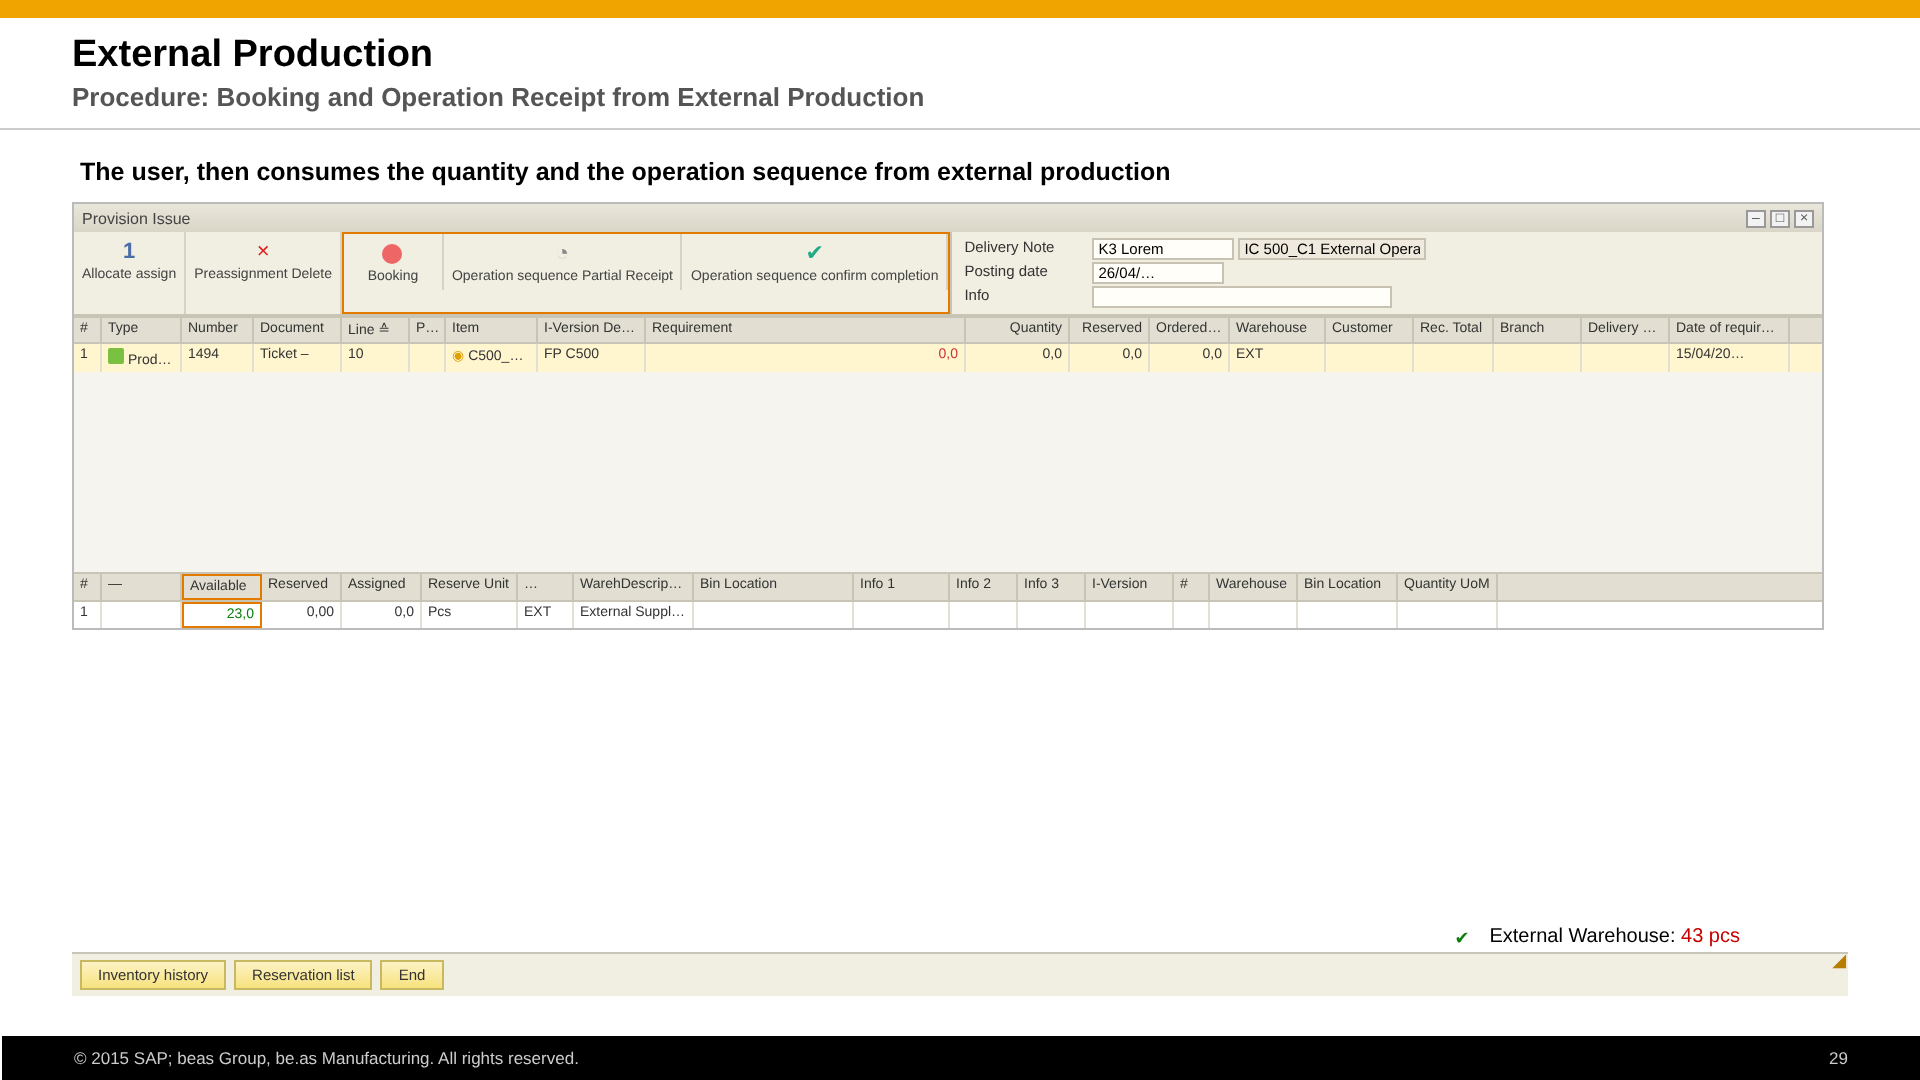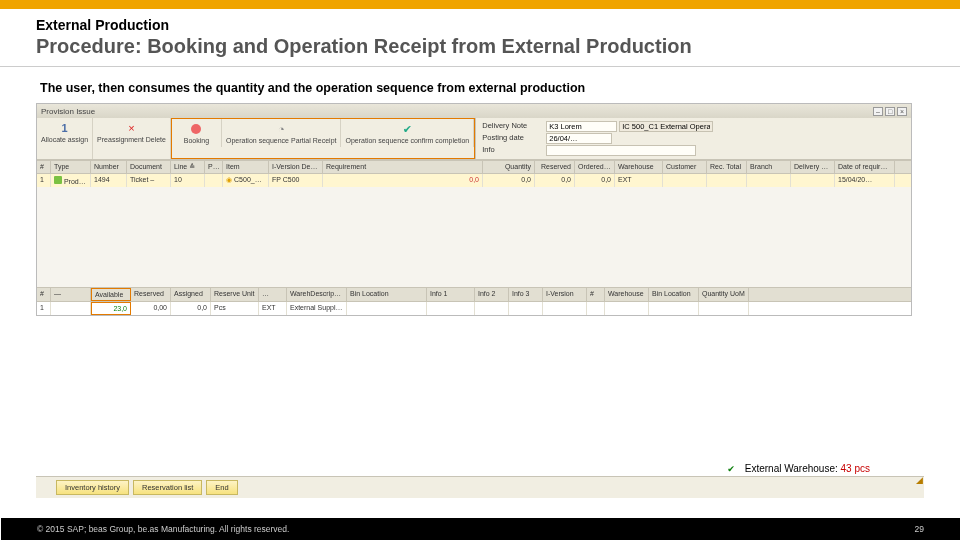--- a/index.html
+++ b/index.html
@@ -8,22 +8,22 @@
     width: 960px;
     height: 540px;
     font-family: Arial, Helvetica, sans-serif;
     font-size: 10px;
     background: #fff;
     overflow: hidden;
     position: relative;
   }
   .orange-bar { height: 9px; background: #f0a400; margin: 0 0 0 0; }
   .slide-header { padding: 8px 36px 2px 36px; border-bottom: 1px solid #ccc; }
-  .slide-header h1 { font-size: 14px; margin: 0 0 2px 0; font-weight: bold; }
-  .slide-header h2 { font-size: 20px; margin: 0 0 6px 0; font-weight: bold; color:#555; }
+  .slide-header h1 { font-size: 19px; margin: 0 0 2px 0; font-weight: bold; }
+  .slide-header h2 { font-size: 13px; margin: 0 0 6px 0; font-weight: bold; color:#555; }
   .slide-sub { padding: 14px 36px 6px 40px; font-size: 12.5px; font-weight: bold; }
   .app { margin: 2px 48px 0 36px; border: 1px solid #bbb; background:#f6f4ee; }
   .app-titlebar { background: linear-gradient(#e9e6da,#d9d6c8); height: 14px; display:flex; align-items:center; padding:0 4px; font-size:8px; color:#444; }
   .app-titlebar .title { flex:1; }
   .winbtn { width:10px; height:9px; border:1px solid #999; margin-left:2px; background:#f2f2f2; font-size:7px; line-height:7px; text-align:center; color:#555;}
   .toolbar { display:flex; border-bottom:1px solid #c8c4b6; background:#f1eee2; }
   .tb-btn { display:flex; flex-direction:column; align-items:center; justify-content:flex-start; padding:3px 4px 2px 4px; border-right:1px solid #d6d2c4; min-width:50px; text-align:center; font-size:7px; color:#444; line-height:8px; gap:1px;}
   .tb-btn .ic { width:14px; height:14px; display:flex; align-items:center; justify-content:center; font-size:11px;}
   .tb-hl { border:1px solid #e37a00; padding:0; }
   .tb-hl .tb-btn { border-right:1px solid #d6d2c4; }
@@ -33,21 +33,21 @@
   .gridhead, .gridrow, .gridhead2, .gridrow2 { display:grid; font-size:7px; color:#333; }
   .gridhead { grid-template-columns: 14px 40px 36px 44px 34px 18px 46px 54px 160px 52px 40px 40px 48px 44px 40px 44px 44px 60px; background:#e2dfd2; border-top:1px solid #c8c4b6; border-bottom:1px solid #c8c4b6;}
   .gridrow { grid-template-columns: 14px 40px 36px 44px 34px 18px 46px 54px 160px 52px 40px 40px 48px 44px 40px 44px 44px 60px; background:#fff6d0;}
   .gridhead2 { grid-template-columns: 14px 40px 40px 40px 40px 48px 28px 60px 80px 48px 34px 34px 44px 18px 44px 50px 50px; background:#e2dfd2; border-top:1px solid #c8c4b6; border-bottom:1px solid #c8c4b6; margin-top:100px;}
   .gridrow2 { grid-template-columns: 14px 40px 40px 40px 40px 48px 28px 60px 80px 48px 34px 34px 44px 18px 44px 50px 50px; background:#fff;}
   .cell { padding:2px 3px; border-right:1px solid #e3e0d3; overflow:hidden; white-space:nowrap; text-overflow:ellipsis; }
   .hd  { font-weight:normal; color:#333; padding:2px 3px; border-right:1px solid #c8c4b6; overflow:hidden; white-space:nowrap; text-overflow:ellipsis;}
   .num { text-align:right; }
   .hl-box { border:1.5px solid #e37a00; padding:0 !important;}
   .row-ic { width:8px; height:8px; background:#7ac142; display:inline-block; border-radius:1px;}
-  .bottombar { position:absolute; left:36px; right:36px; bottom:42px; background:#f1eee2; border-top:1px solid #c8c4b6; display:flex; padding:3px 20px; gap:4px;}
+  .bottombar { position:absolute; left:36px; right:36px; bottom:42px; background:#f1eee2; border-top:1px solid #c8c4b6; display:flex; padding:3px 4px; gap:4px;}
   .btn2 { background:linear-gradient(#fdf3c5,#f7e27e); border:1px solid #c8b860; font-size:7.5px; padding:2px 8px; color:#333;}
   .callout { position:absolute; right:90px; bottom:66px; font-size:10px; display:flex; align-items:center; gap:10px; }
   .callout .chk { color:#0a7e0a; font-size:9px; }
   .callout .val { color:#c70000; }
   .footer { position:absolute; left:1px; right:0; bottom:0; background:#000; color:#ccc; font-size:8.5px; display:flex; justify-content:space-between; padding:6px 36px; }
   .resize-grip { position:absolute; right:37px; bottom:55px; font-size:9px; color:#b77d00; }
   .ic-blue1 { color:#4a6da7; font-weight:bold; }
   .ic-redx { color:#d22; }
   .ic-orange-dot { width:10px;height:10px;border-radius:50%;background:#e66; display:inline-block;}
   .ic-clock::before { content:"◔"; color:#888; }

